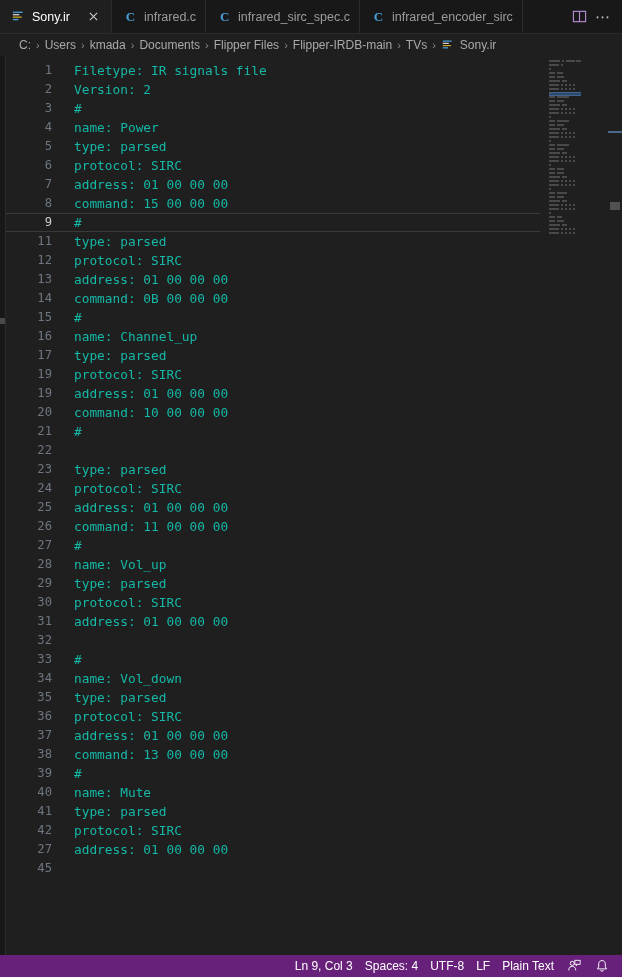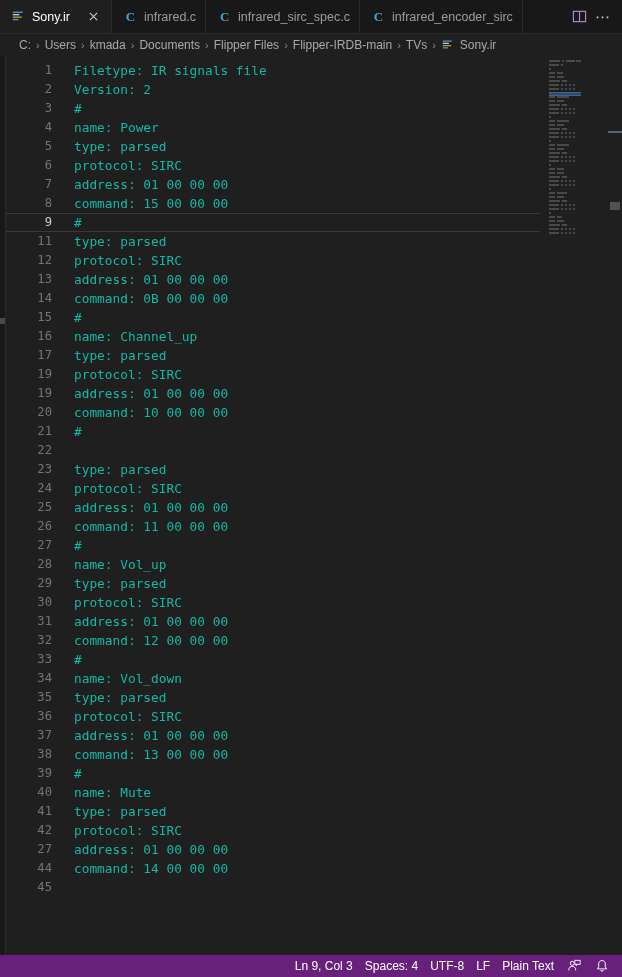--- a/index.html
+++ b/index.html
@@ -497,21 +497,20 @@
           <div class="line">
             <div class="ln">30</div>
             <div class="content">protocol: SIRC</div>
           </div>
           <div class="line">
             <div class="ln">31</div>
             <div class="content">address: 01 00 00 00</div>
           </div>
           <div class="line">
             <div class="ln">32</div>
-            <div class="content">command: 12 00 00 00</div>
           </div>
           <div class="line">
             <div class="ln">33</div>
             <div class="content">#</div>
           </div>
           <div class="line">
             <div class="ln">34</div>
             <div class="content">name: Vol_down</div>
           </div>
           <div class="line">
@@ -542,24 +541,20 @@
             <div class="ln">41</div>
             <div class="content">type: parsed</div>
           </div>
           <div class="line">
             <div class="ln">42</div>
             <div class="content">protocol: SIRC</div>
           </div>
           <div class="line">
             <div class="ln">27</div>
             <div class="content">address: 01 00 00 00</div>
-          </div>
-          <div class="line">
-            <div class="ln">44</div>
-            <div class="content">command: 14 00 00 00</div>
           </div>
           <div class="line">
             <div class="ln">45</div>
             <div class="content"></div>
           </div>
         </div>
 
       <div class="overview-border"></div>
 
       <div class="minimap">

